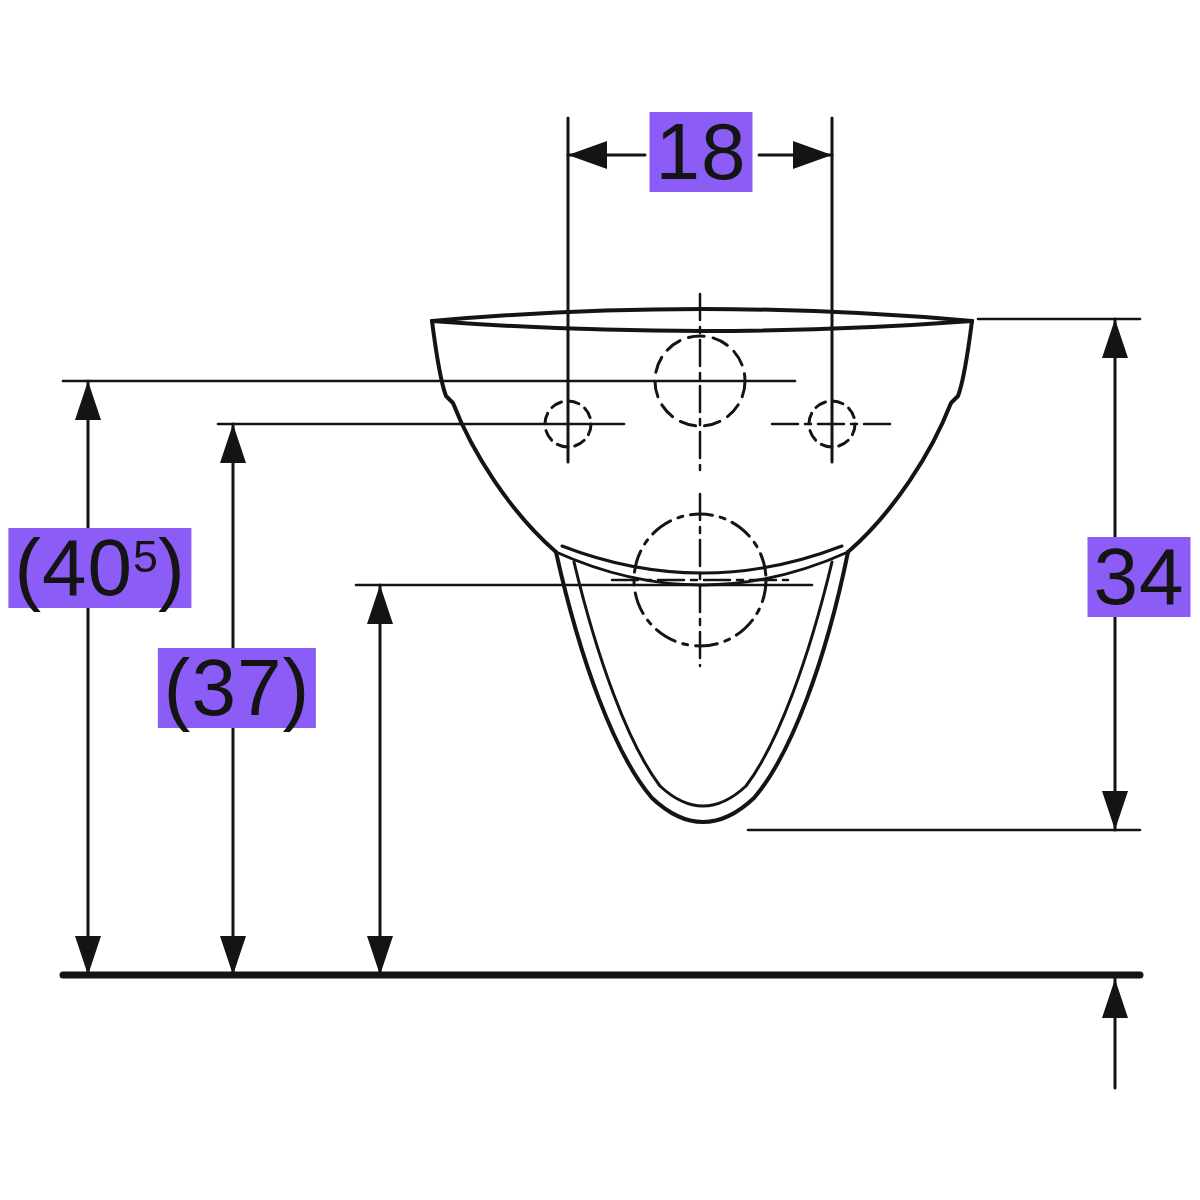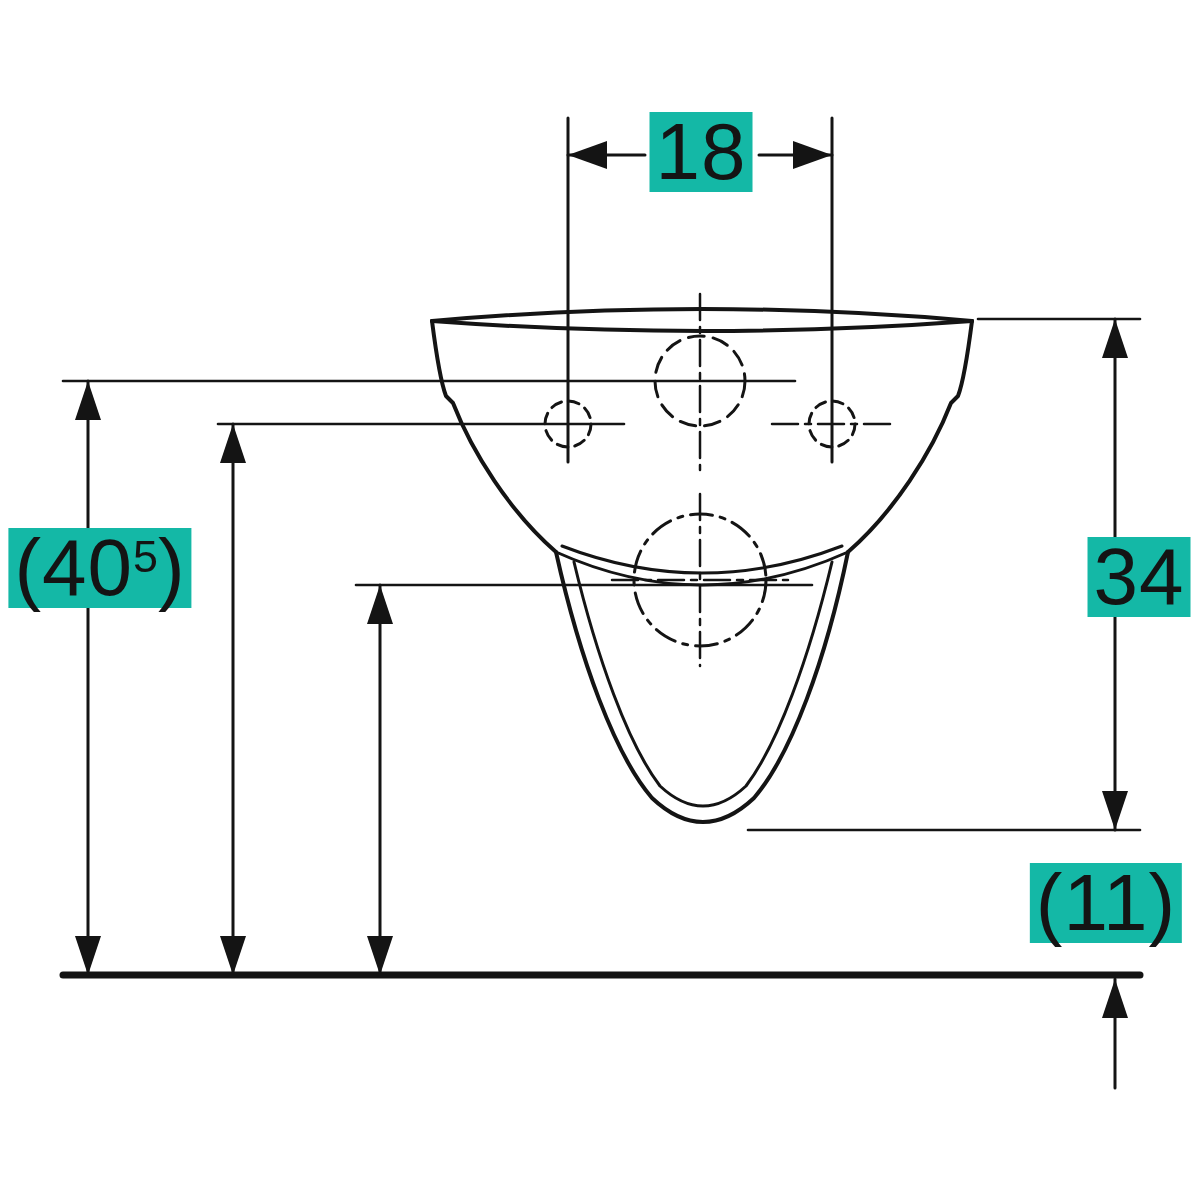--- a/index.html
+++ b/index.html
@@ -10,21 +10,21 @@
     font-family:"Liberation Sans", "DejaVu Sans", sans-serif;
     overflow:hidden;
   }
   #drawing-svg{position:absolute;left:0;top:0;}
   .dim-label{
     position:absolute;
     transform:translate(-50%,-50%);
     font-size:80px;
     font-weight:400;
     color:#141414;
-    background:#14b8a6;
+    background:#8b5cf6;
     padding:0 6px;
     white-space:nowrap;
     line-height:1;
     letter-spacing:1px;
   }
   .dim-label sup{
     font-size:0.56em;
     vertical-align:0.52em;
     line-height:0;
     letter-spacing:0;
@@ -116,19 +116,19 @@
     <g stroke-width="3">
       <line x1="1115" y1="979" x2="1115" y2="1088"></line>
       <polygon points="1115,979 1102,1018 1128,1018" fill="#141414" stroke="none"></polygon>
     </g>
   </svg>
 
   <div class="dim-label" style="left:701px; top:152px;">18</div>
 
   <div class="dim-label" style="left:100px; top:568px;"><span>(40</span><sup>5</sup><span>)</span></div>
 
+  <div class="dim-label" style="left:237px; top:688px;">(37)</div>
 
 
   <div class="dim-label" style="left:1122px; top:577px;margin-left:17px;">34</div>
 
-  <div class="dim-label" style="left:1106px; top:903px;">(11)</div>
 
 </div>
 
 </body></html>

